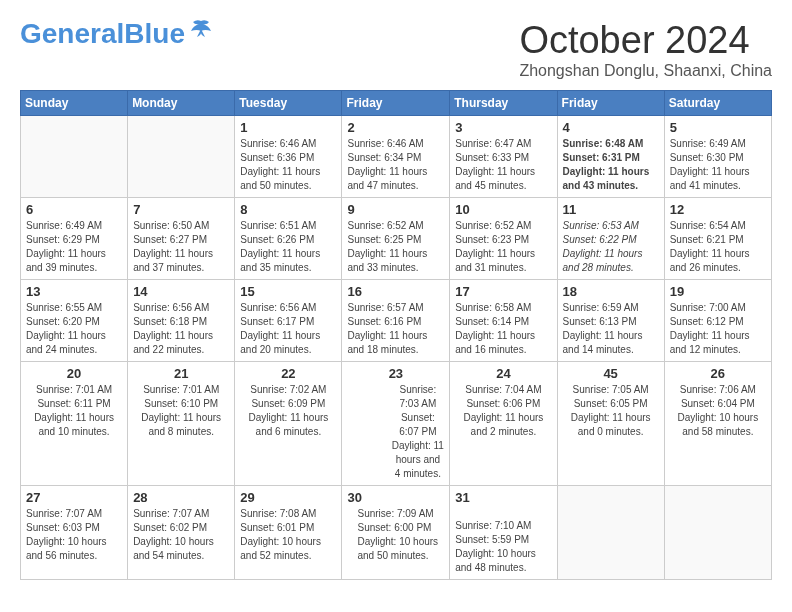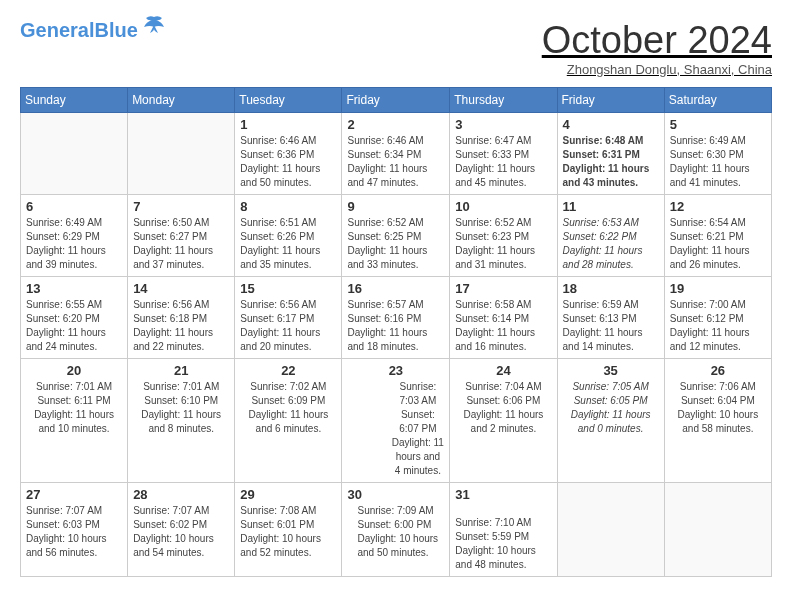--- a/index.html
+++ b/index.html
@@ -15,52 +15,50 @@
       justify-content: space-between;
       align-items: flex-start;
       margin-bottom: 10px;
     }
     .logo {
       display: flex;
       flex-direction: column;
       align-items: flex-start;
     }
     .logo-text {
-      font-size: 20px;
+      font-size: 28px;
       font-weight: bold;
       color: #333;
       line-height: 1;
     }
     .logo-text span {
       color: #4a90d9;
     }
     .title-area {
-      text-align: right;
-      text-decoration: underline;
     }
     .month-title {
       font-size: 38px;
       font-weight: normal;
       color: #333;
       line-height: 1.1;
     }
     .location-title {
-      font-size: 13px;
+      font-size: 16px;
       color: #555;
     }
     .calendar {
       width: 100%;
       border-collapse: collapse;
     }
     .calendar th {
       background-color: #4a7fc1;
       color: white;
       padding: 5px 4px;
       font-size: 12px;
-      font-weight: normal;
+      font-weight: bold;
       text-align: left;
       border: 1px solid #3a6aaa;
     }
     .calendar td {
       border: 1px solid #ccc;
       vertical-align: top;
       padding: 4px 5px;
       height: 80px;
       width: 108px;
       background: #fff;
@@ -264,22 +262,22 @@
 Sunset: 6:07 PM
 Daylight: 11 hours and 4 minutes.</div>
         </td>
         <td>
           <span class="day-number">24</span>
           <div class="day-info" style="white-space: pre-line;">Sunrise: 7:04 AM
 Sunset: 6:06 PM
 Daylight: 11 hours and 2 minutes.</div>
         </td>
         <td>
-          <span class="day-number">35</span>
-          <div class="day-info" style="white-space: pre-line; font-style: italic;">Sunrise: 7:05 AM
+          <span class="day-number">45</span>
+          <div class="day-info" style="white-space: pre-line;">Sunrise: 7:05 AM
 Sunset: 6:05 PM
 Daylight: 11 hours and 0 minutes.</div>
         </td>
         <td>
           <span class="day-number">26</span>
           <div class="day-info" style="white-space: pre-line;">Sunrise: 7:06 AM
 Sunset: 6:04 PM
 Daylight: 10 hours and 58 minutes.</div>
         </td>
       </tr>

